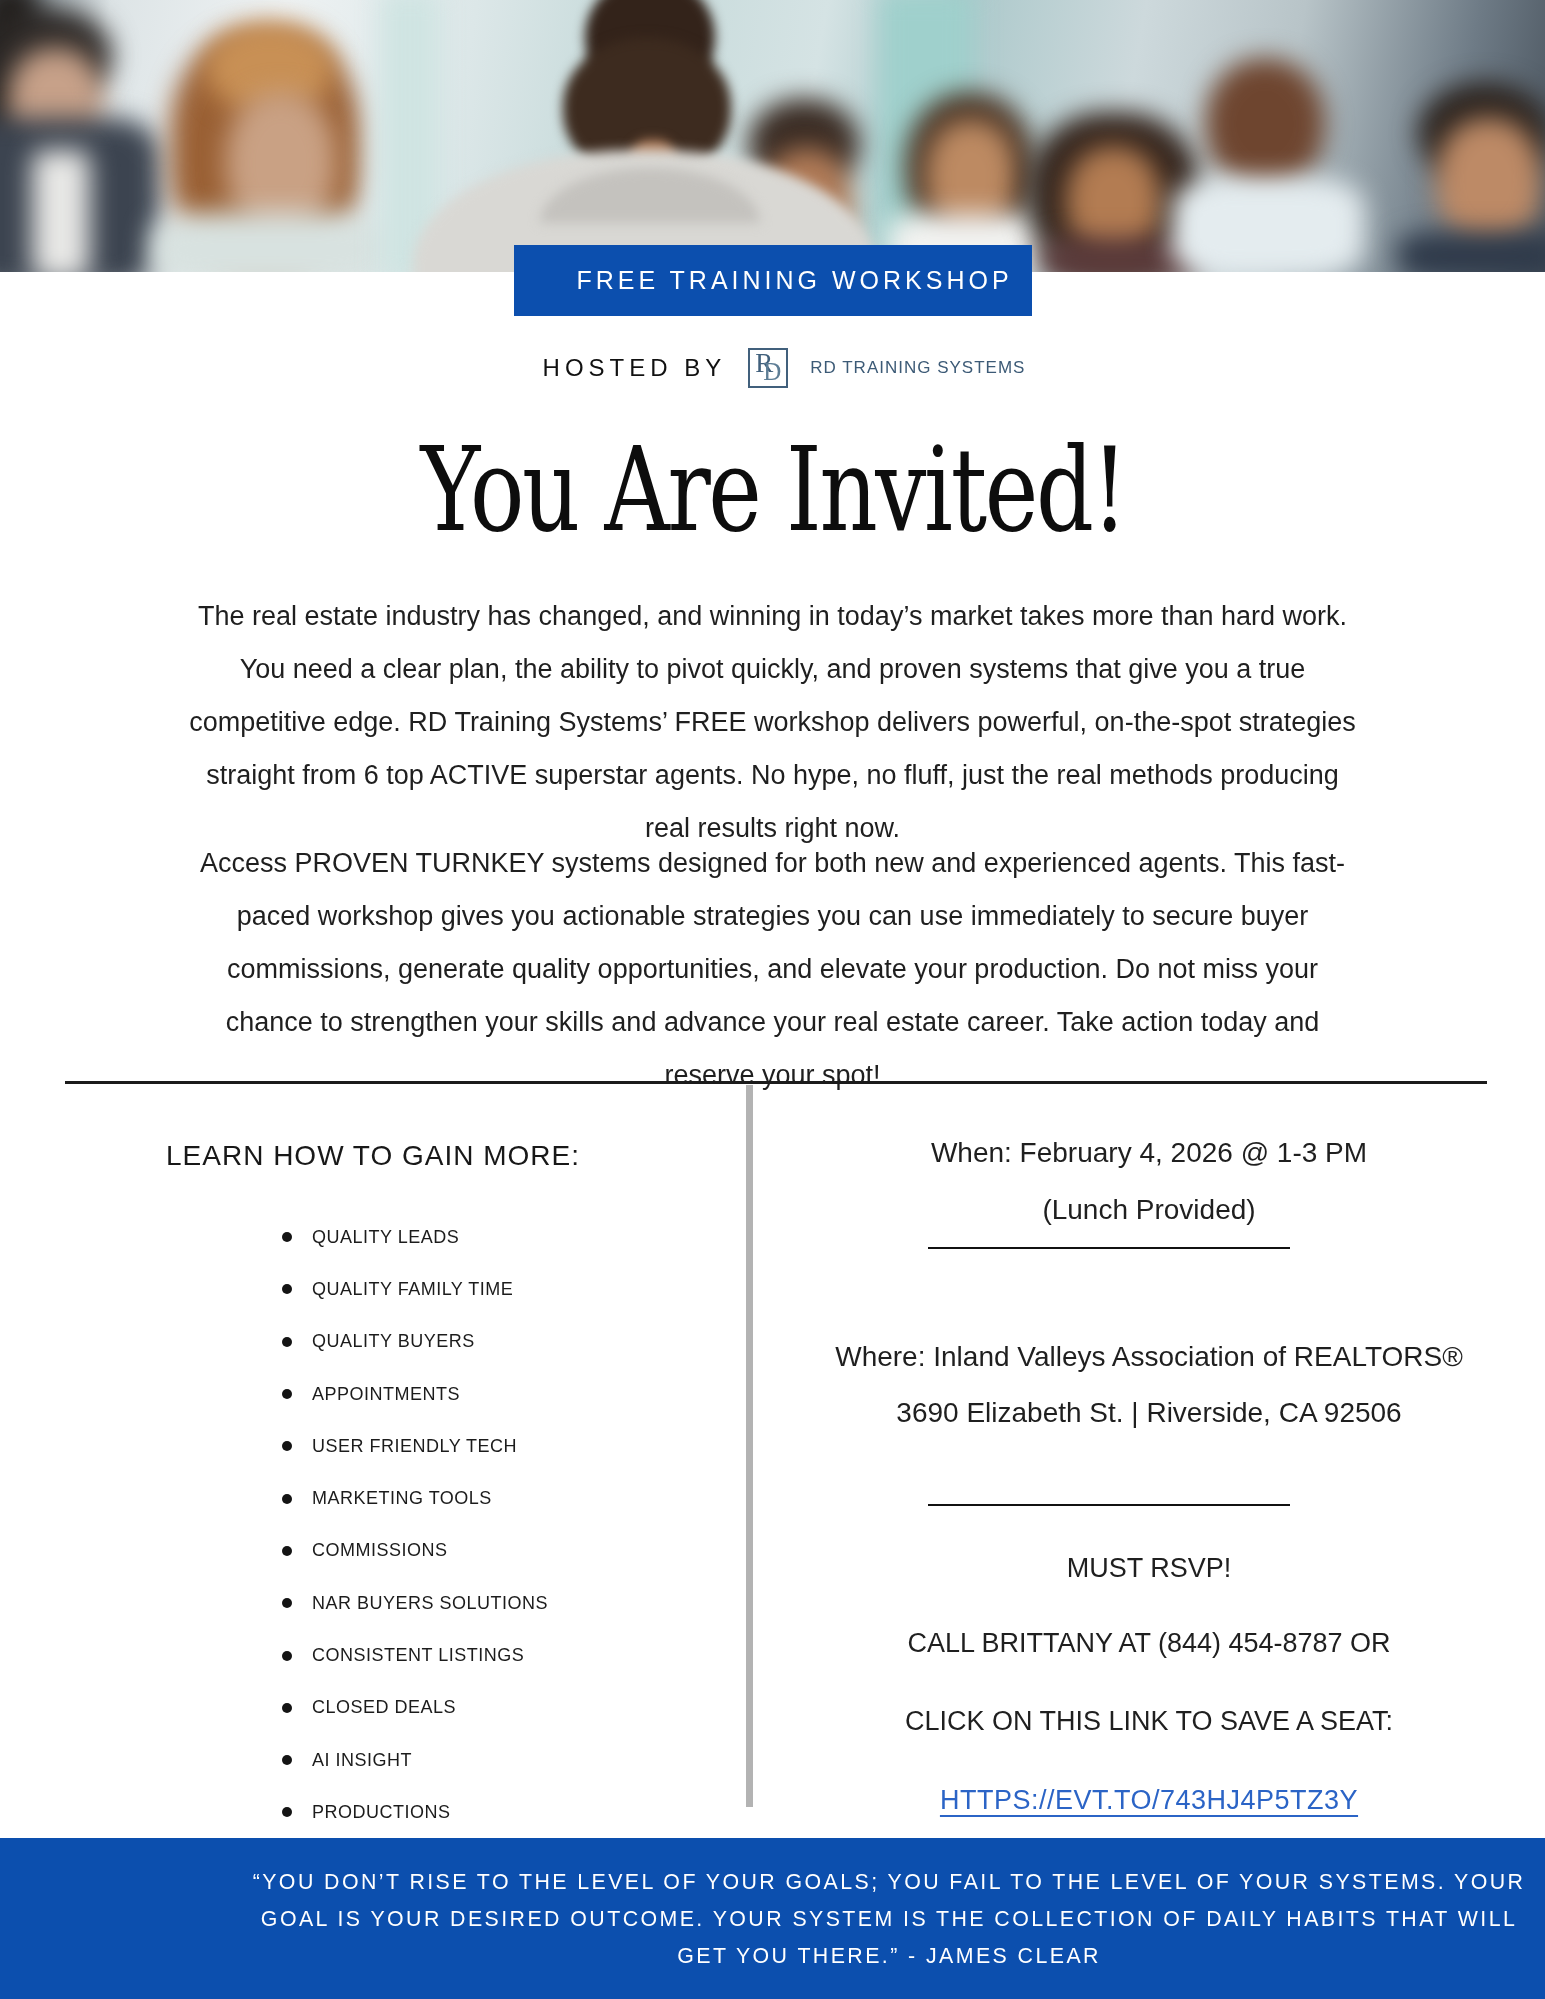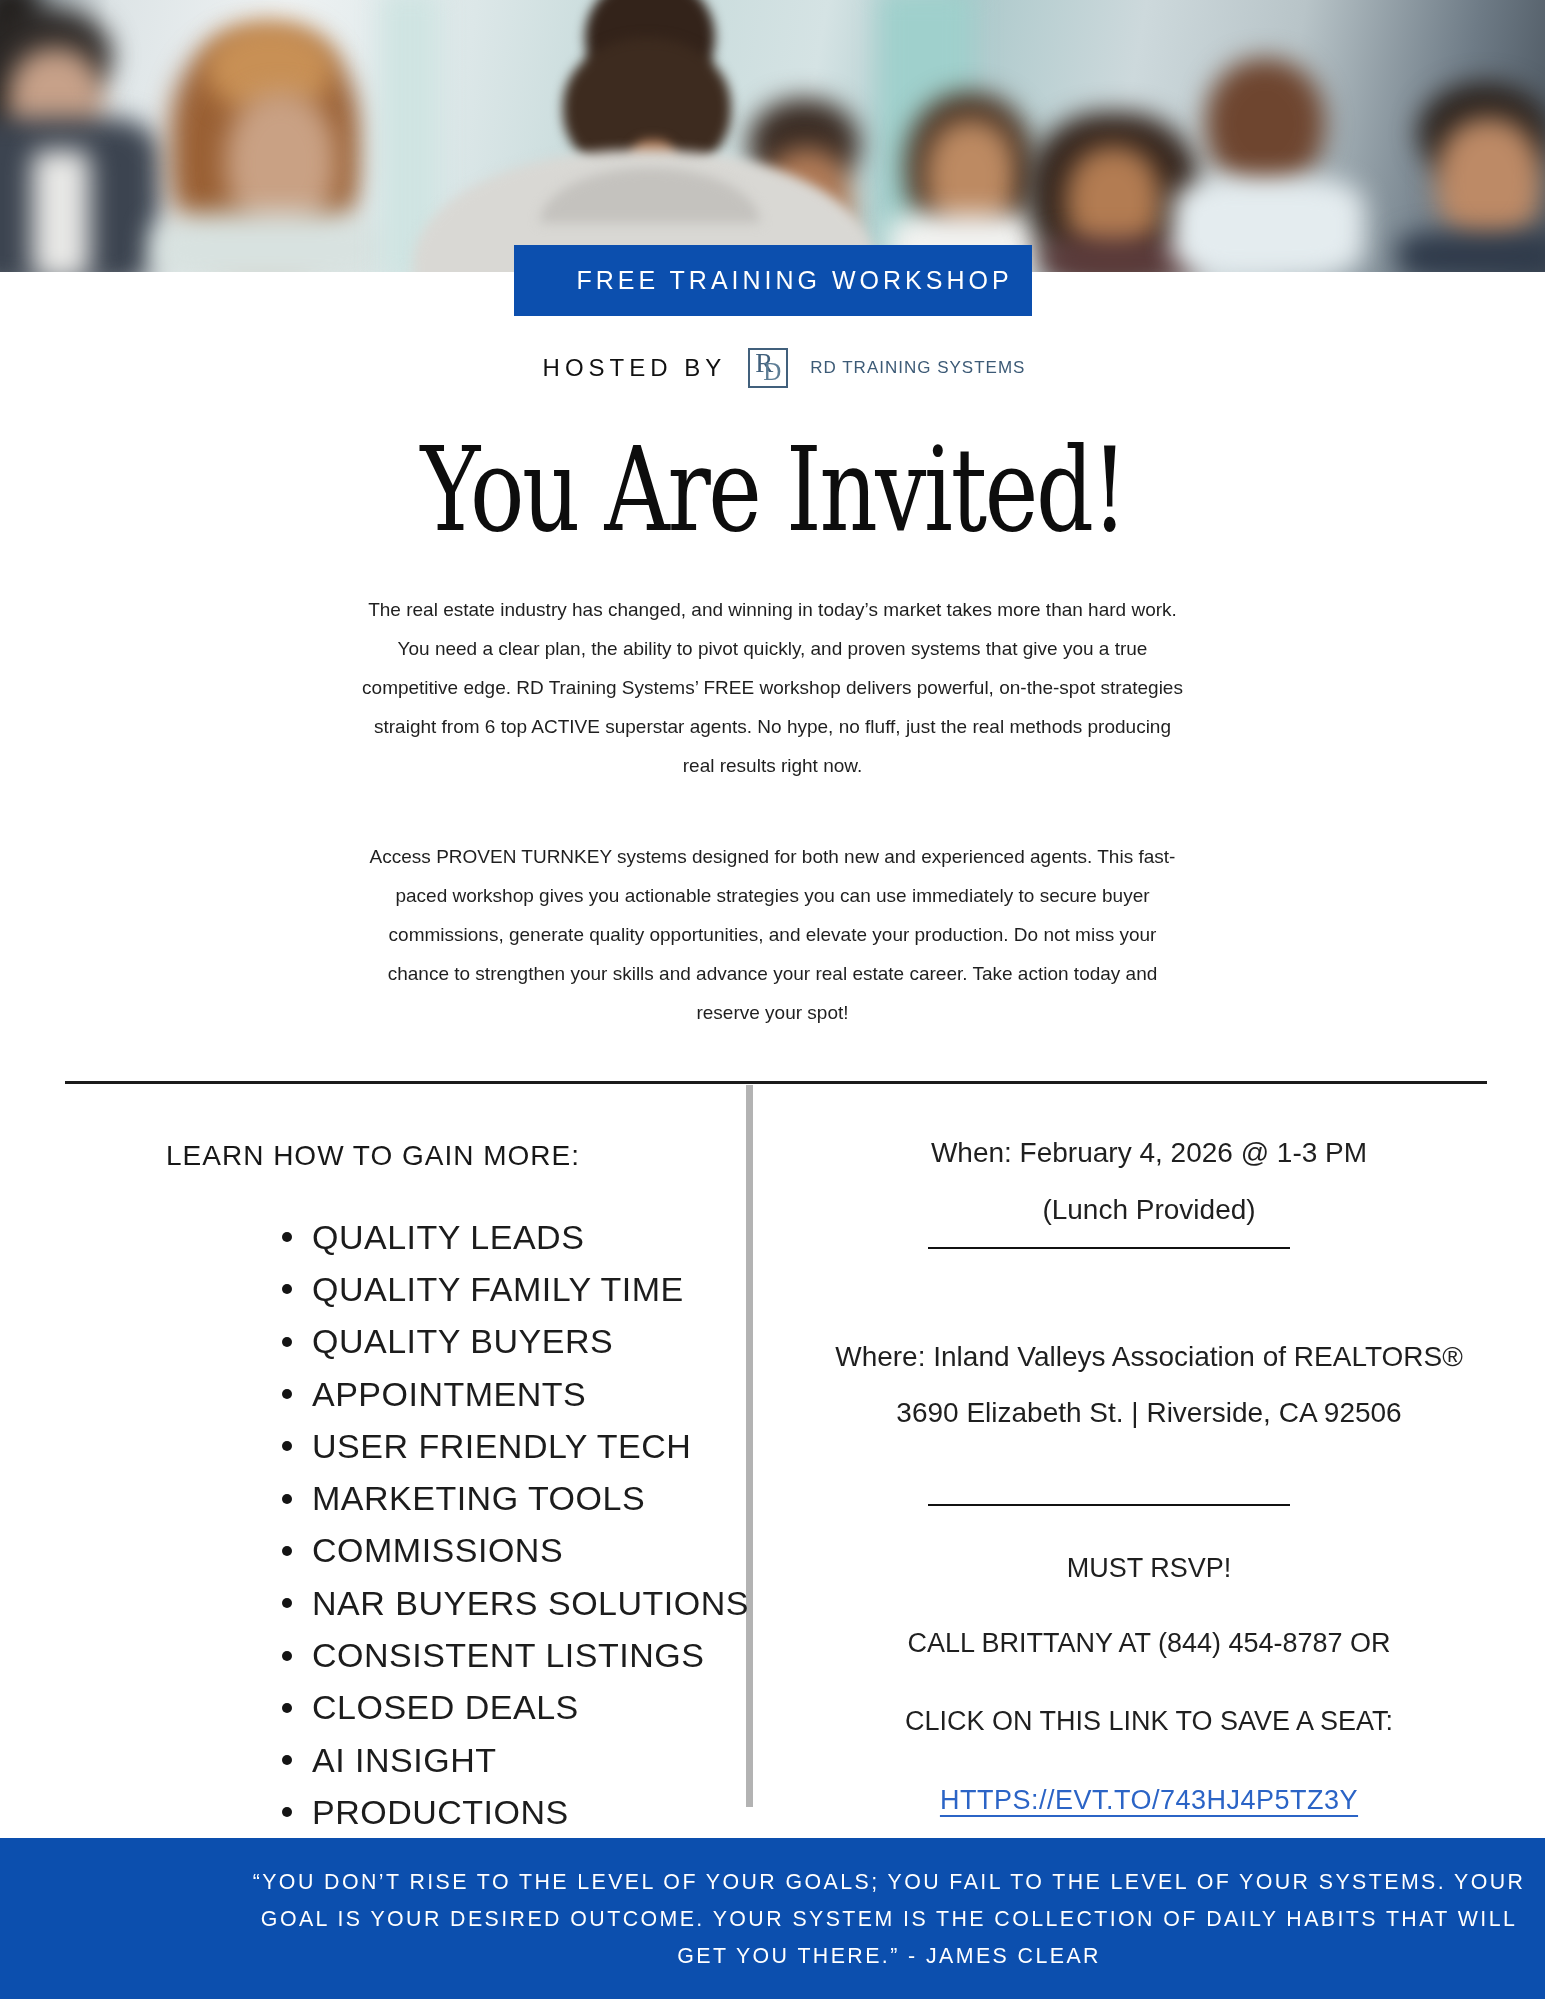--- a/index.html
+++ b/index.html
@@ -23,35 +23,35 @@
   .logo-box{position:relative;width:40px;height:40px;border:2px solid #41607c;box-sizing:border-box;background:#fff;}
   .logo-box .lr{position:absolute;left:5px;top:-2px;font-family:"Liberation Serif",serif;font-size:27px;color:#41607c;}
   .logo-box .ld{position:absolute;left:13px;top:8px;font-family:"Liberation Serif",serif;font-size:25px;color:#5d7d95;}
   .wordmark{font-family:Liberation Sans, sans-serif;font-size:17px;letter-spacing:1px;color:#3c5a76;}
   
   .title-wrap{position:absolute;left:0;top:418px;width:100%;height:142px;display:flex;align-items:center;justify-content:center;}
   .title-wrap span{display:inline-block;font-family:"DejaVu Serif",serif;font-size:116px;font-weight:400;
     color:#0d0d0d;transform:scaleX(0.78);transform-origin:center;letter-spacing:-3px;white-space:nowrap;}
   
   .para{position:absolute;left:50%;transform:translateX(-50%);width:1380px;text-align:center;
-    font-size:19px;line-height:39px;color:#1f1f1f;white-space:pre-line;}
+    font-size:27px;line-height:53px;color:#1f1f1f;white-space:pre-line;}
   .para1{top:590px;}
   .para2{top:837px;}
   
   .rule-top{position:absolute;left:65px;top:1081px;width:1422px;height:3px;background:#1b1b1b;}
   .v-divider{position:absolute;left:746px;top:1085px;width:7px;height:722px;background:#b3b3b3;}
   .mini-rule{position:absolute;left:928px;width:362px;height:2px;background:#111;}
   .mini-rule.r1{top:1247px;}
   .mini-rule.r2{top:1504px;}
   
   .learn-heading{position:absolute;left:166px;top:1140px;font-size:28px;letter-spacing:1px;color:#181818;}
   .learn-list{position:absolute;left:282px;top:1211px;margin:0;padding:0;list-style:none;}
   .learn-list li{height:52.3px;display:flex;align-items:center;gap:20px;}
   .dot{width:10px;height:10px;border-radius:50%;background:#141414;flex:0 0 auto;}
-  .learn-list li span.txt{font-size:34px;letter-spacing:0.5px;color:#1c1c1c;white-space:nowrap;}
+  .learn-list li span.txt{font-size:18px;letter-spacing:0.5px;color:#1c1c1c;white-space:nowrap;}
   
   .rline{position:absolute;left:753px;width:792px;text-align:center;font-size:28px;color:#1f1f1f;white-space:nowrap;}
   .when{top:1137px;}
   .lunch{top:1194px;}
   .where{top:1341px;}
   .addr{top:1397px;}
   .must{top:1553px;font-size:27px;}
   .call{top:1628px;font-size:27px;}
   .click{top:1706px;font-size:27px;}
   .linkline{top:1784px;}

